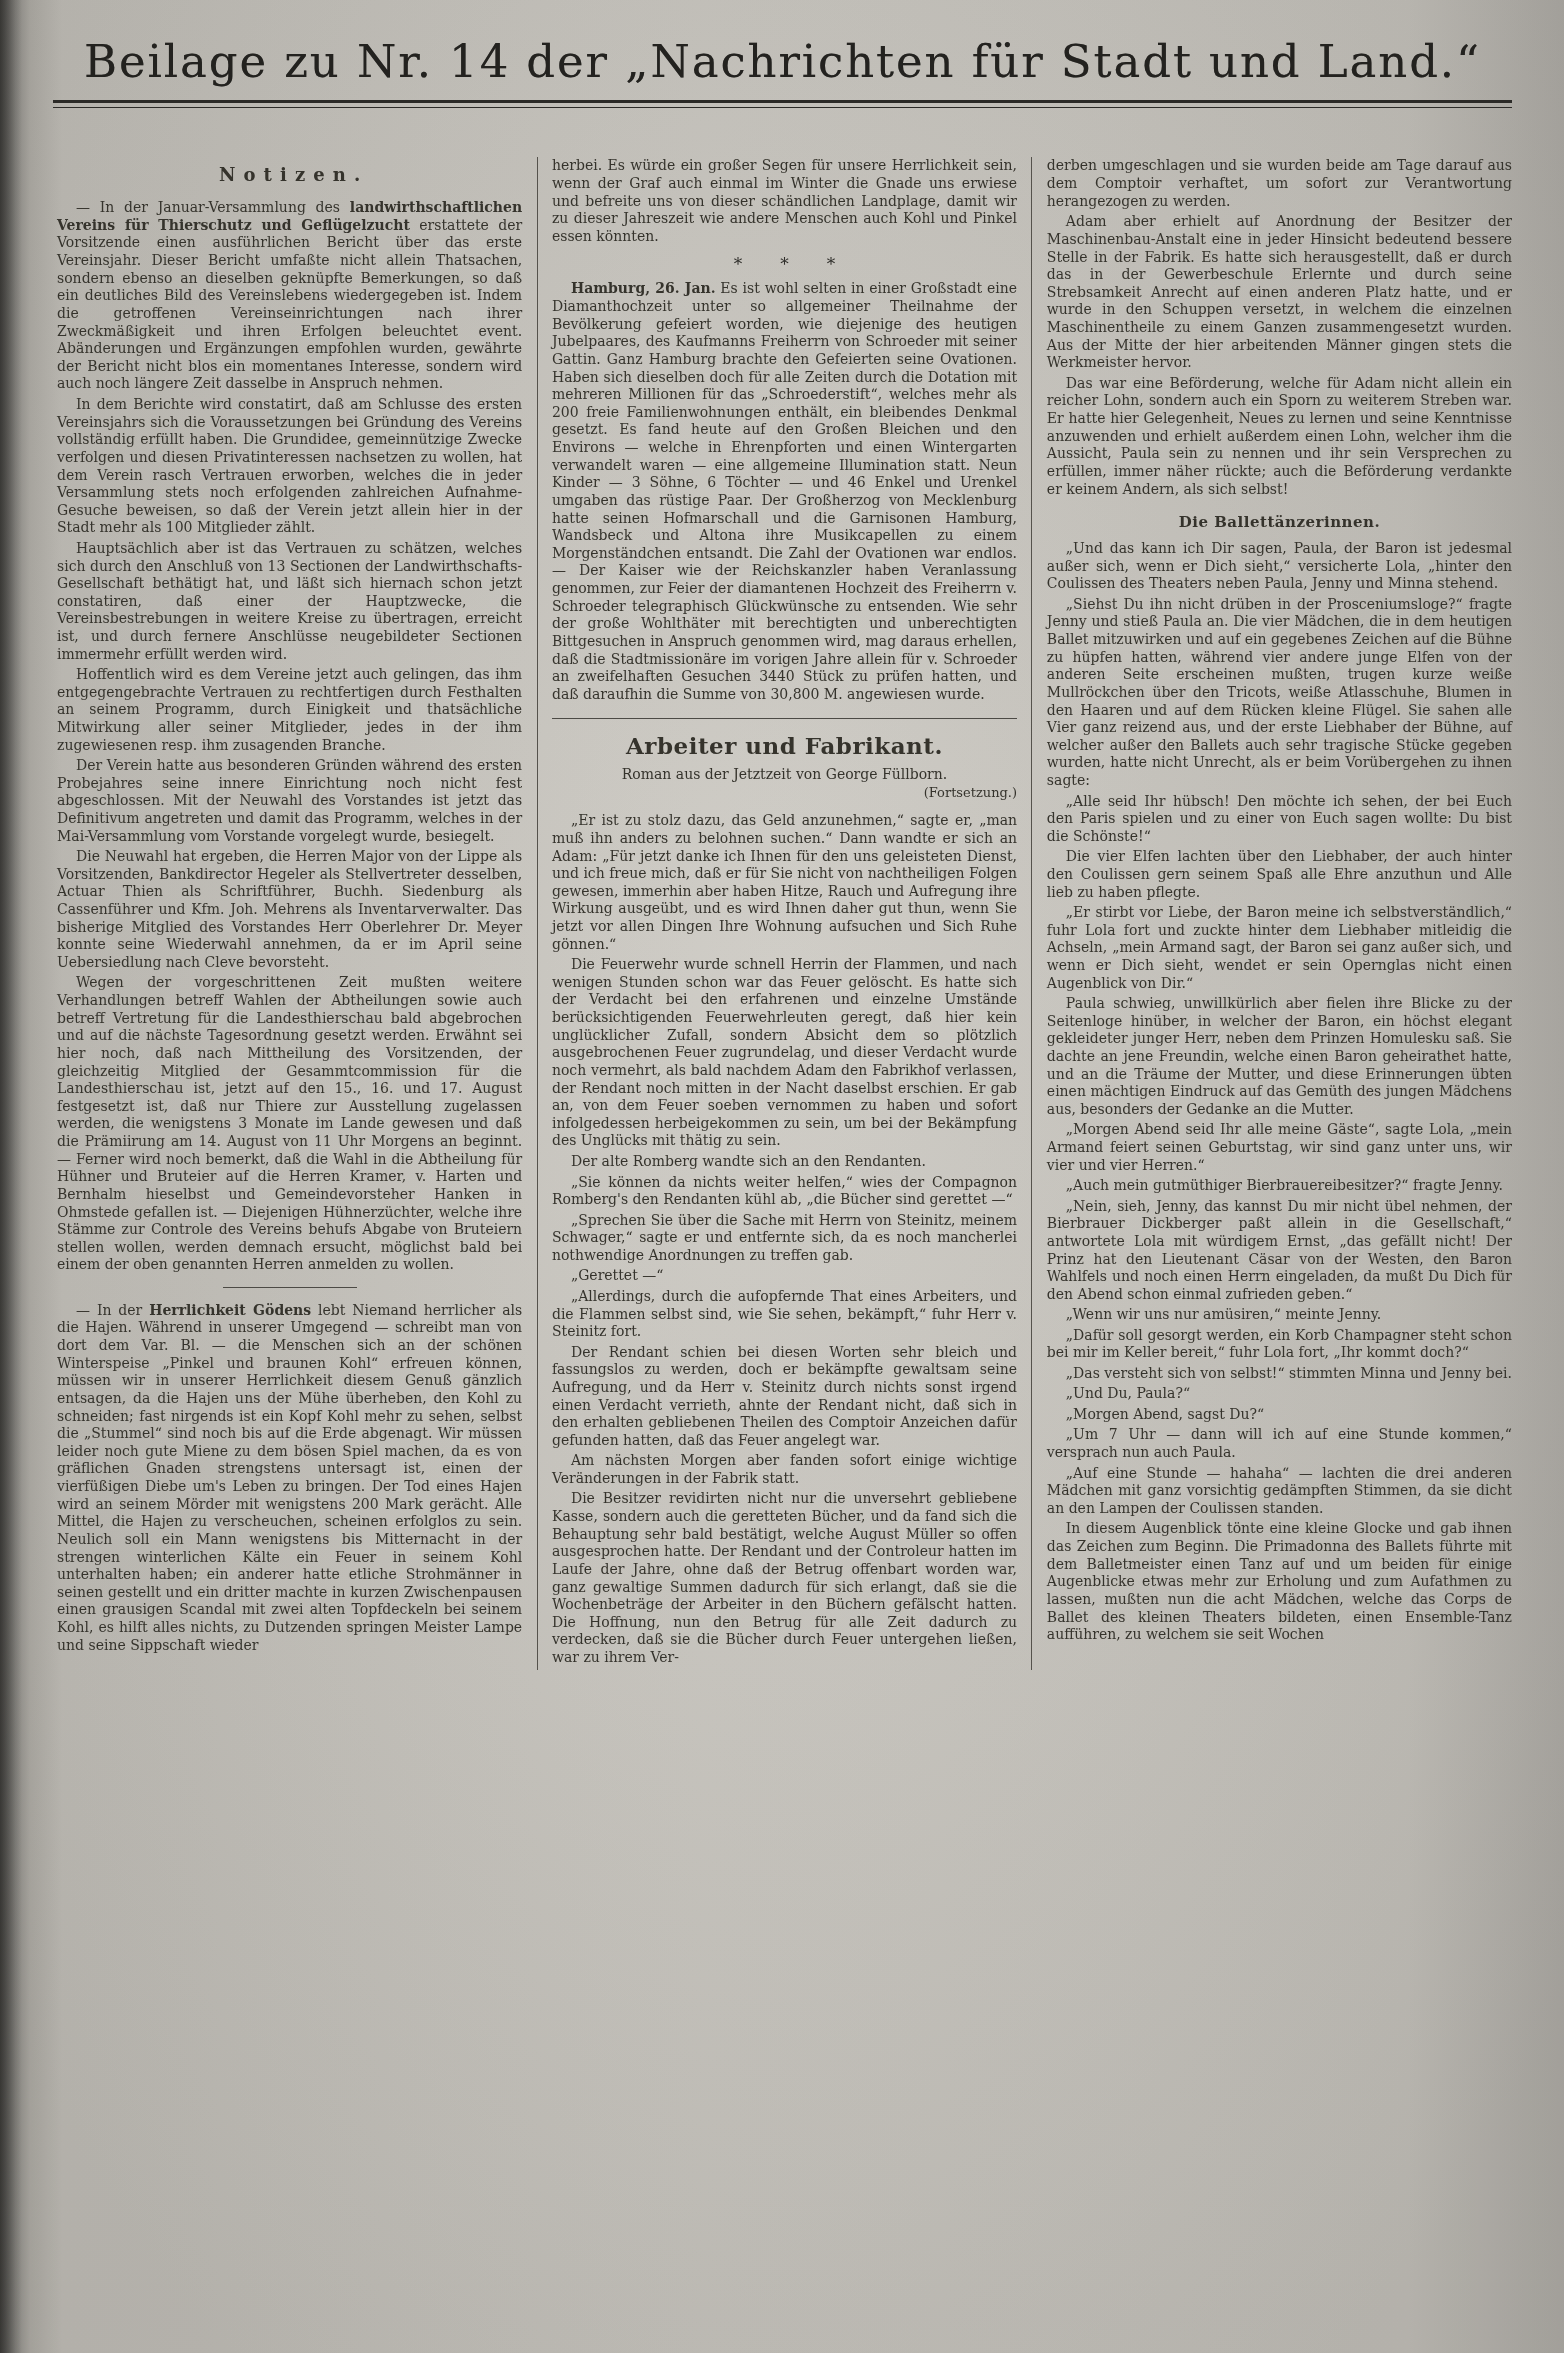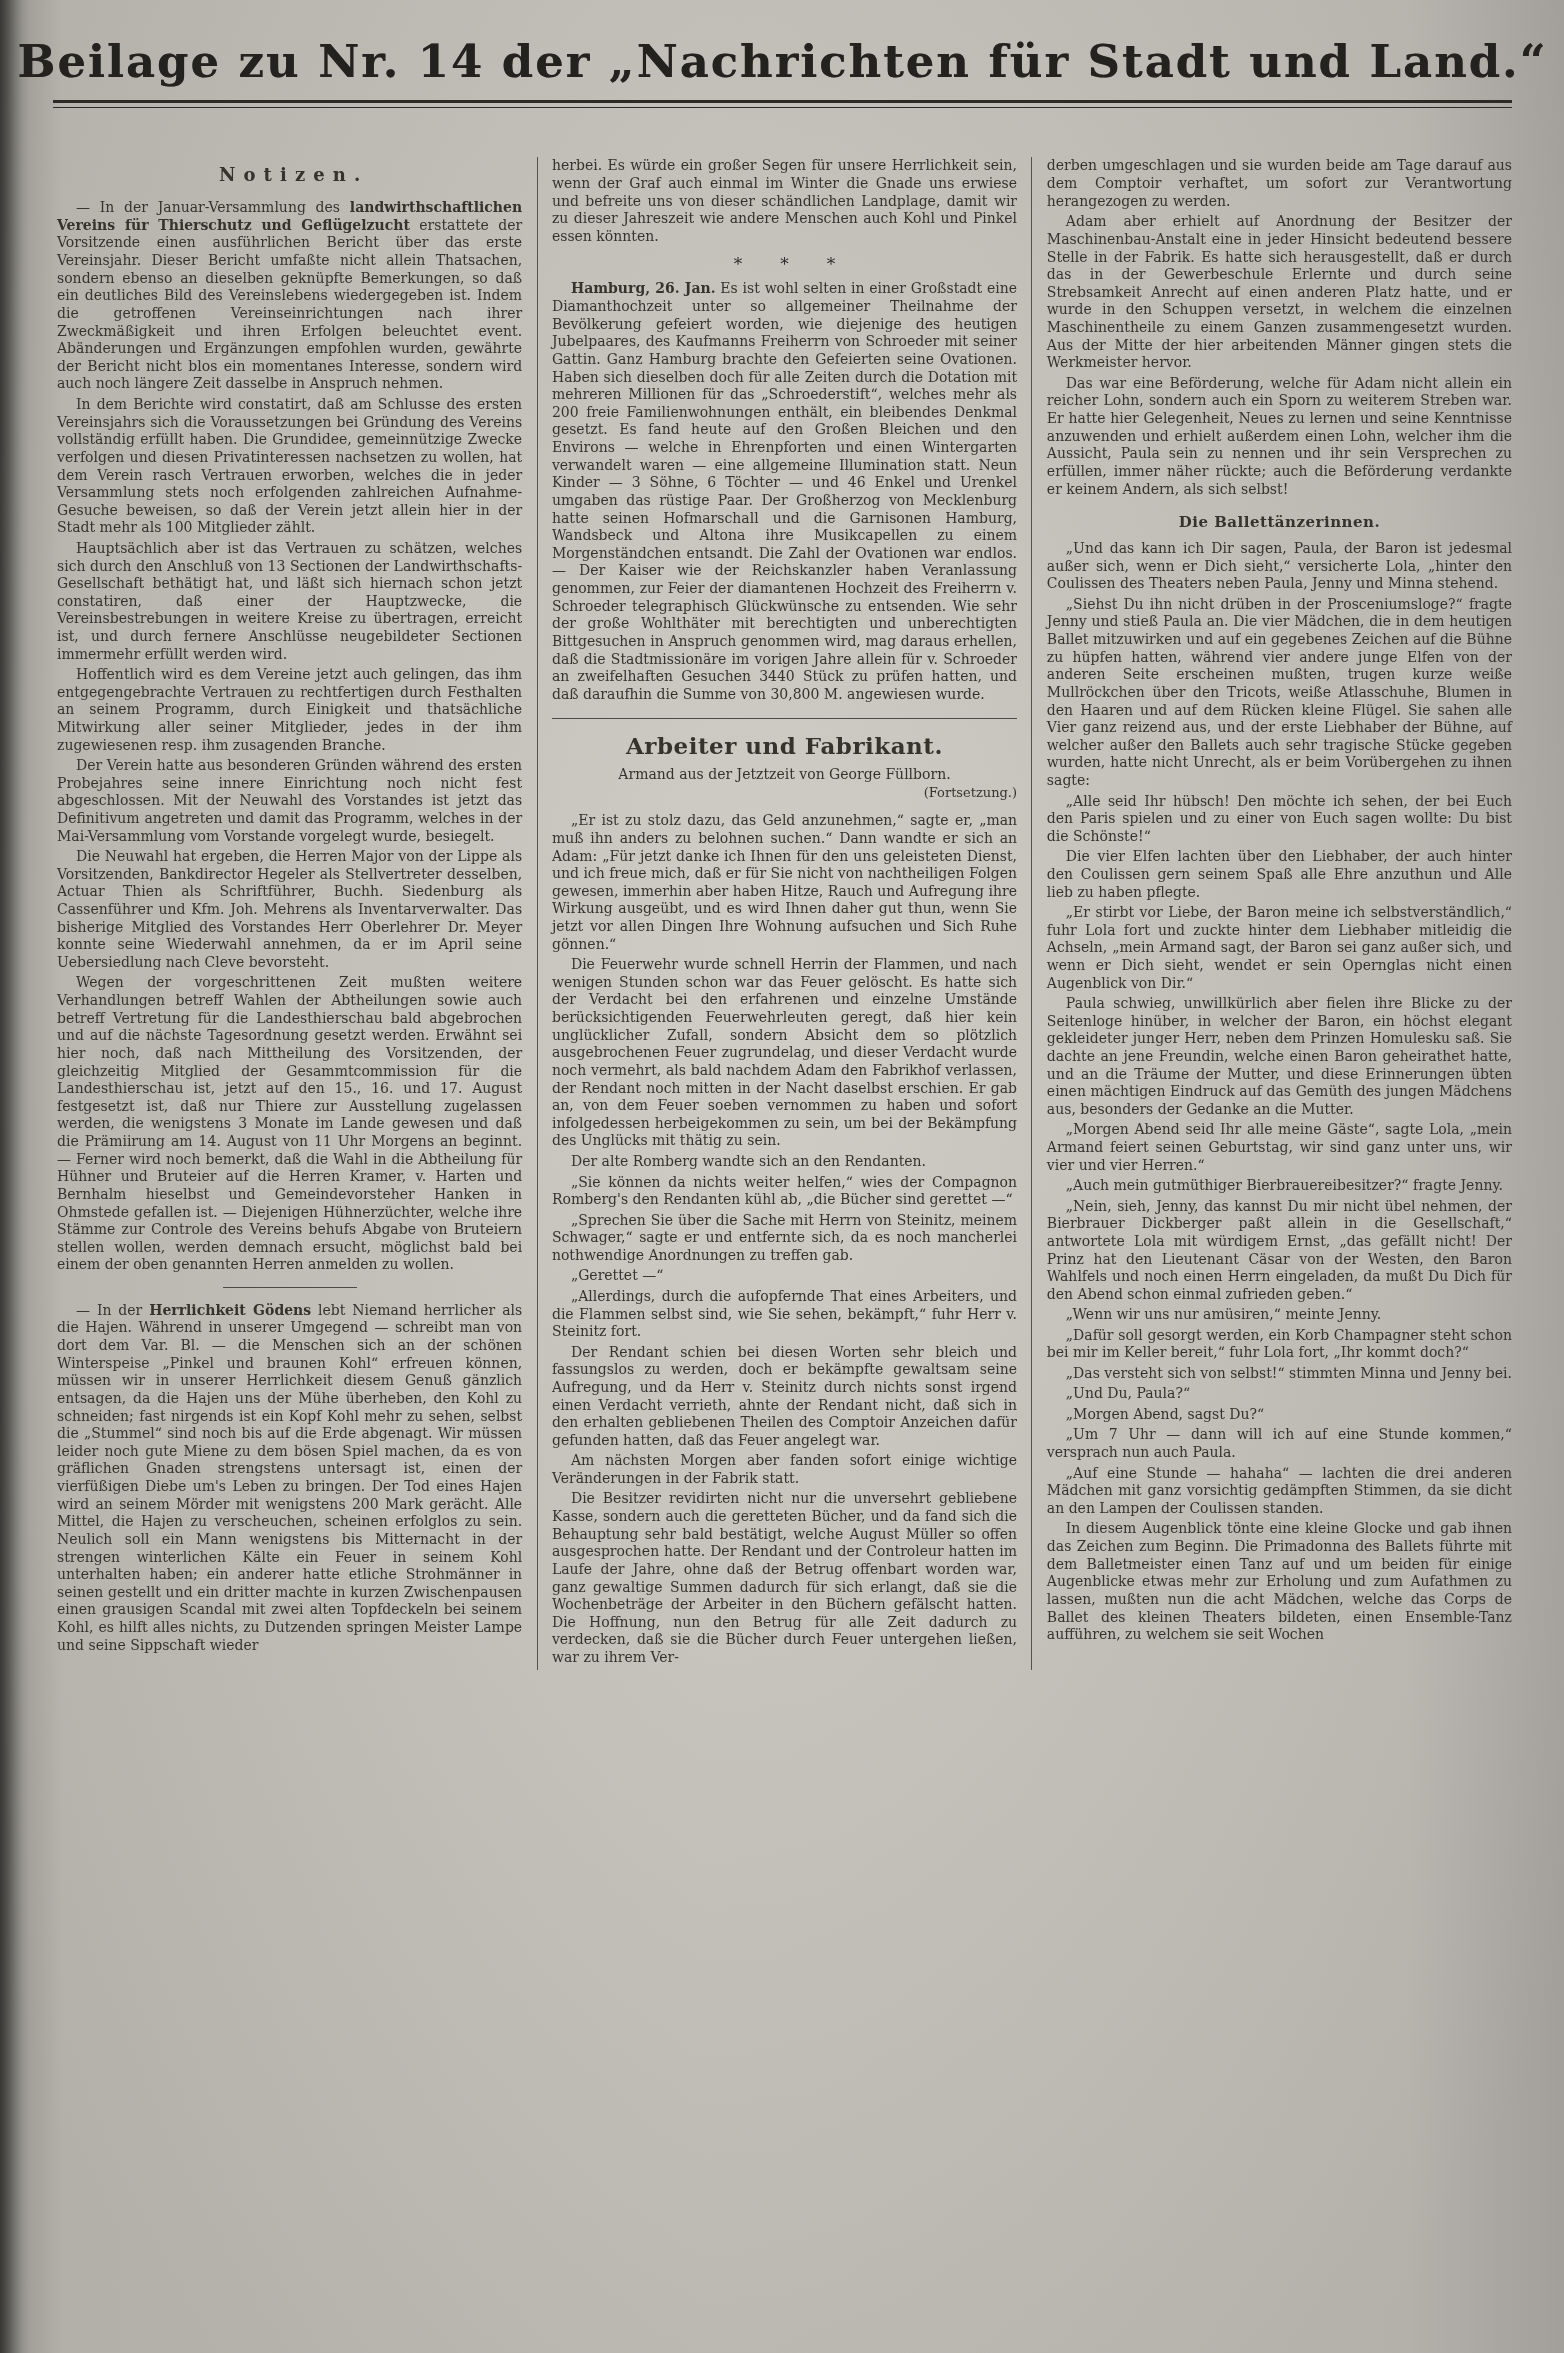--- a/index.html
+++ b/index.html
@@ -13,21 +13,21 @@
       radial-gradient(ellipse at 50% 42%, rgba(255,255,255,0.10), rgba(0,0,0,0.10) 88%),
       linear-gradient(90deg,#6f6d69 0px,#8f8d88 12.4px,#b5b2ab 30px,#c7c4bd 62px,#cbc8c1 45%,#c8c5be 90%,#b4b1ab 100%);
     overflow:hidden;
   }
   .left-edge{
     position:absolute;left:0;top:0;bottom:0;width:22px;
     background:linear-gradient(90deg,rgba(20,20,18,0.55),rgba(20,20,18,0.12) 70%,transparent);
   }
   .masthead{padding-top:35px;text-align:center;}
   .masthead-title{
-    font-weight:700;
+    font-weight:400;
     font-size:45px;
     letter-spacing:1.9px;
     color:#23221f;
     text-shadow:0 0 0.5px rgba(0,0,0,0.4);
     white-space:nowrap;
   }
   .masthead-rule{height:0;border-top:3.3px solid #2b2a27;margin:12.4px 53px 0 53px;}
   .masthead-rule.thin{border-top-width:1px;margin-top:3.8px;}
   .columns{
     display:flex;
@@ -87,21 +87,21 @@
         <p class="para">Wegen der vorgeschrittenen Zeit mußten weitere Verhandlungen betreff Wahlen der Abtheilungen sowie auch betreff Vertretung für die Landesthierschau bald abgebrochen und auf die nächste Tagesordnung gesetzt werden. Erwähnt sei hier noch, daß nach Mittheilung des Vorsitzenden, der gleichzeitig Mitglied der Gesammtcommission für die Landesthierschau ist, jetzt auf den 15., 16. und 17. August festgesetzt ist, daß nur Thiere zur Ausstellung zugelassen werden, die wenigstens 3 Monate im Lande gewesen und daß die Prämiirung am 14. August von 11 Uhr Morgens an beginnt. — Ferner wird noch bemerkt, daß die Wahl in die Abtheilung für Hühner und Bruteier auf die Herren Kramer, v. Harten und Bernhalm hieselbst und Gemeindevorsteher Hanken in Ohmstede gefallen ist. — Diejenigen Hühnerzüchter, welche ihre Stämme zur Controle des Vereins behufs Abgabe von Bruteiern stellen wollen, werden demnach ersucht, möglichst bald bei einem der oben genannten Herren anmelden zu wollen.</p>
         <div class="rule"></div>
         <p class="para">— In der <strong>Herrlichkeit Gödens</strong> lebt Niemand herrlicher als die Hajen. Während in unserer Umgegend — schreibt man von dort dem Var. Bl. — die Menschen sich an der schönen Winterspeise „Pinkel und braunen Kohl“ erfreuen können, müssen wir in unserer Herrlichkeit diesem Genuß gänzlich entsagen, da die Hajen uns der Mühe überheben, den Kohl zu schneiden; fast nirgends ist ein Kopf Kohl mehr zu sehen, selbst die „Stummel“ sind noch bis auf die Erde abgenagt. Wir müssen leider noch gute Miene zu dem bösen Spiel machen, da es von gräflichen Gnaden strengstens untersagt ist, einen der vierfüßigen Diebe um's Leben zu bringen. Der Tod eines Hajen wird an seinem Mörder mit wenigstens 200 Mark gerächt. Alle Mittel, die Hajen zu verscheuchen, scheinen erfolglos zu sein. Neulich soll ein Mann wenigstens bis Mitternacht in der strengen winterlichen Kälte ein Feuer in seinem Kohl unterhalten haben; ein anderer hatte etliche Strohmänner in seinen gestellt und ein dritter machte in kurzen Zwischenpausen einen grausigen Scandal mit zwei alten Topfdeckeln bei seinem Kohl, es hilft alles nichts, zu Dutzenden springen Meister Lampe und seine Sippschaft wieder</p>
       </section>
     <section class="col">
         <p class="para no-indent">herbei. Es würde ein großer Segen für unsere Herrlichkeit sein, wenn der Graf auch einmal im Winter die Gnade uns erwiese und befreite uns von dieser schändlichen Landplage, damit wir zu dieser Jahreszeit wie andere Menschen auch Kohl und Pinkel essen könnten.</p>
         <div class="stars">* * *</div>
         <p class="para"><strong>Hamburg, 26. Jan.</strong> Es ist wohl selten in einer Großstadt eine Diamanthochzeit unter so allgemeiner Theilnahme der Bevölkerung gefeiert worden, wie diejenige des heutigen Jubelpaares, des Kaufmanns Freiherrn von Schroeder mit seiner Gattin. Ganz Hamburg brachte den Gefeierten seine Ovationen. Haben sich dieselben doch für alle Zeiten durch die Dotation mit mehreren Millionen für das „Schroederstift“, welches mehr als 200 freie Familienwohnungen enthält, ein bleibendes Denkmal gesetzt. Es fand heute auf den Großen Bleichen und den Environs — welche in Ehrenpforten und einen Wintergarten verwandelt waren — eine allgemeine Illumination statt. Neun Kinder — 3 Söhne, 6 Töchter — und 46 Enkel und Urenkel umgaben das rüstige Paar. Der Großherzog von Mecklenburg hatte seinen Hofmarschall und die Garnisonen Hamburg, Wandsbeck und Altona ihre Musikcapellen zu einem Morgenständchen entsandt. Die Zahl der Ovationen war endlos. — Der Kaiser wie der Reichskanzler haben Veranlassung genommen, zur Feier der diamantenen Hochzeit des Freiherrn v. Schroeder telegraphisch Glückwünsche zu entsenden. Wie sehr der große Wohlthäter mit berechtigten und unberechtigten Bittgesuchen in Anspruch genommen wird, mag daraus erhellen, daß die Stadtmissionäre im vorigen Jahre allein für v. Schroeder an zweifelhaften Gesuchen 3440 Stück zu prüfen hatten, und daß daraufhin die Summe von 30,800 M. angewiesen wurde.</p>
         <div class="col-rule"></div>
         <h2 class="section-heading">Arbeiter und Fabrikant.</h2>
-        <div class="byline">Armand aus der Jetztzeit von George Füllborn.</div>
+        <div class="byline">Roman aus der Jetztzeit von George Füllborn.</div>
         <div class="byline small">(Fortsetzung.)</div>
         <p class="para">„Er ist zu stolz dazu, das Geld anzunehmen,“ sagte er, „man muß ihn anders zu belohnen suchen.“ Dann wandte er sich an Adam: „Für jetzt danke ich Ihnen für den uns geleisteten Dienst, und ich freue mich, daß er für Sie nicht von nachtheiligen Folgen gewesen, immerhin aber haben Hitze, Rauch und Aufregung ihre Wirkung ausgeübt, und es wird Ihnen daher gut thun, wenn Sie jetzt vor allen Dingen Ihre Wohnung aufsuchen und Sich Ruhe gönnen.“</p>
         <p class="para">Die Feuerwehr wurde schnell Herrin der Flammen, und nach wenigen Stunden schon war das Feuer gelöscht. Es hatte sich der Verdacht bei den erfahrenen und einzelne Umstände berücksichtigenden Feuerwehrleuten geregt, daß hier kein unglücklicher Zufall, sondern Absicht dem so plötzlich ausgebrochenen Feuer zugrundelag, und dieser Verdacht wurde noch vermehrt, als bald nachdem Adam den Fabrikhof verlassen, der Rendant noch mitten in der Nacht daselbst erschien. Er gab an, von dem Feuer soeben vernommen zu haben und sofort infolgedessen herbeigekommen zu sein, um bei der Bekämpfung des Unglücks mit thätig zu sein.</p>
         <p class="para">Der alte Romberg wandte sich an den Rendanten.</p>
         <p class="para">„Sie können da nichts weiter helfen,“ wies der Compagnon Romberg's den Rendanten kühl ab, „die Bücher sind gerettet —“</p>
         <p class="para">„Sprechen Sie über die Sache mit Herrn von Steinitz, meinem Schwager,“ sagte er und entfernte sich, da es noch mancherlei nothwendige Anordnungen zu treffen gab.</p>
         <p class="para">„Gerettet —“</p>
         <p class="para">„Allerdings, durch die aufopfernde That eines Arbeiters, und die Flammen selbst sind, wie Sie sehen, bekämpft,“ fuhr Herr v. Steinitz fort.</p>
         <p class="para">Der Rendant schien bei diesen Worten sehr bleich und fassungslos zu werden, doch er bekämpfte gewaltsam seine Aufregung, und da Herr v. Steinitz durch nichts sonst irgend einen Verdacht verrieth, ahnte der Rendant nicht, daß sich in den erhalten gebliebenen Theilen des Comptoir Anzeichen dafür gefunden hatten, daß das Feuer angelegt war.</p>
         <p class="para">Am nächsten Morgen aber fanden sofort einige wichtige Veränderungen in der Fabrik statt.</p>

